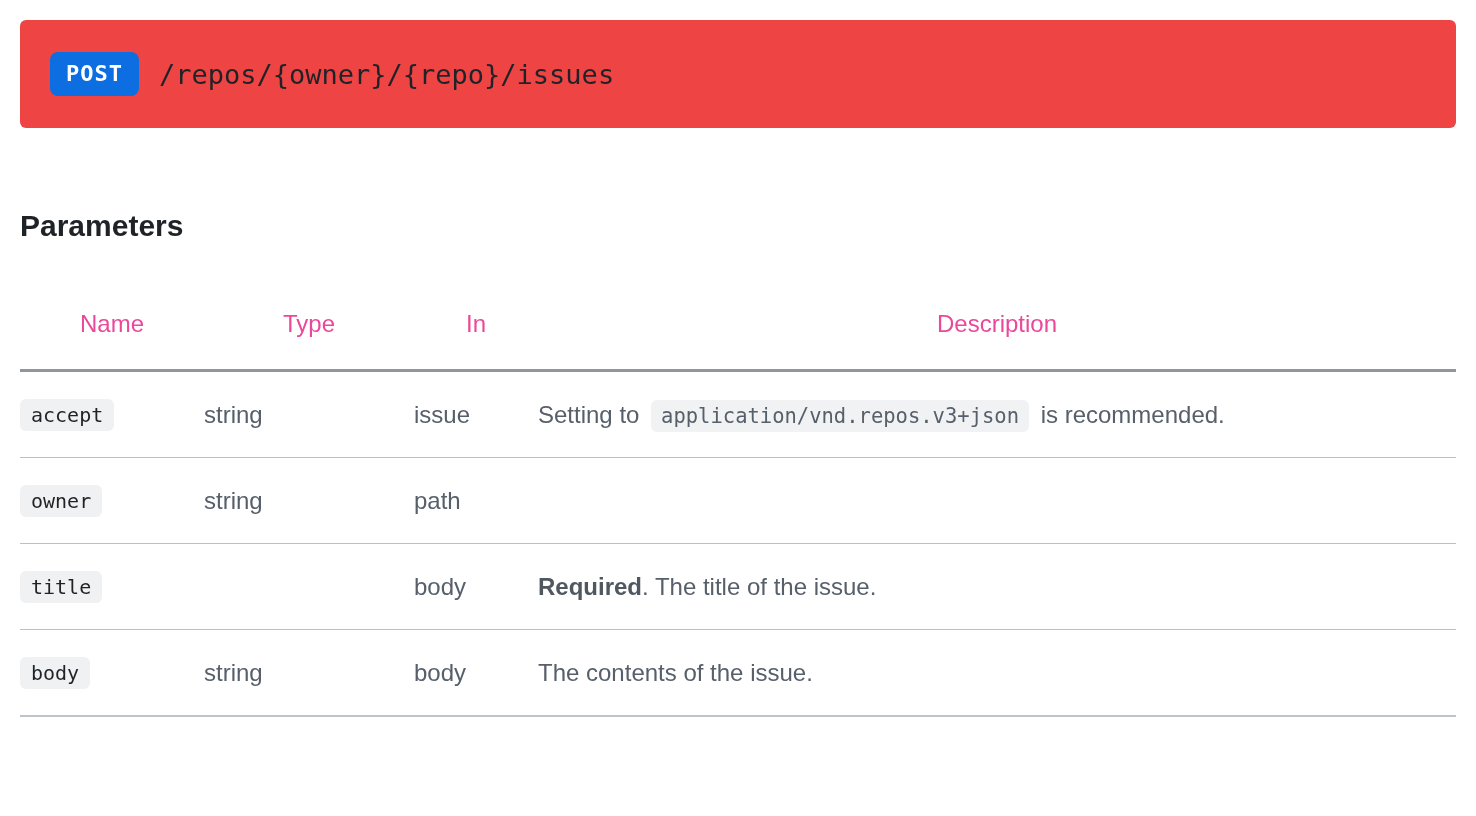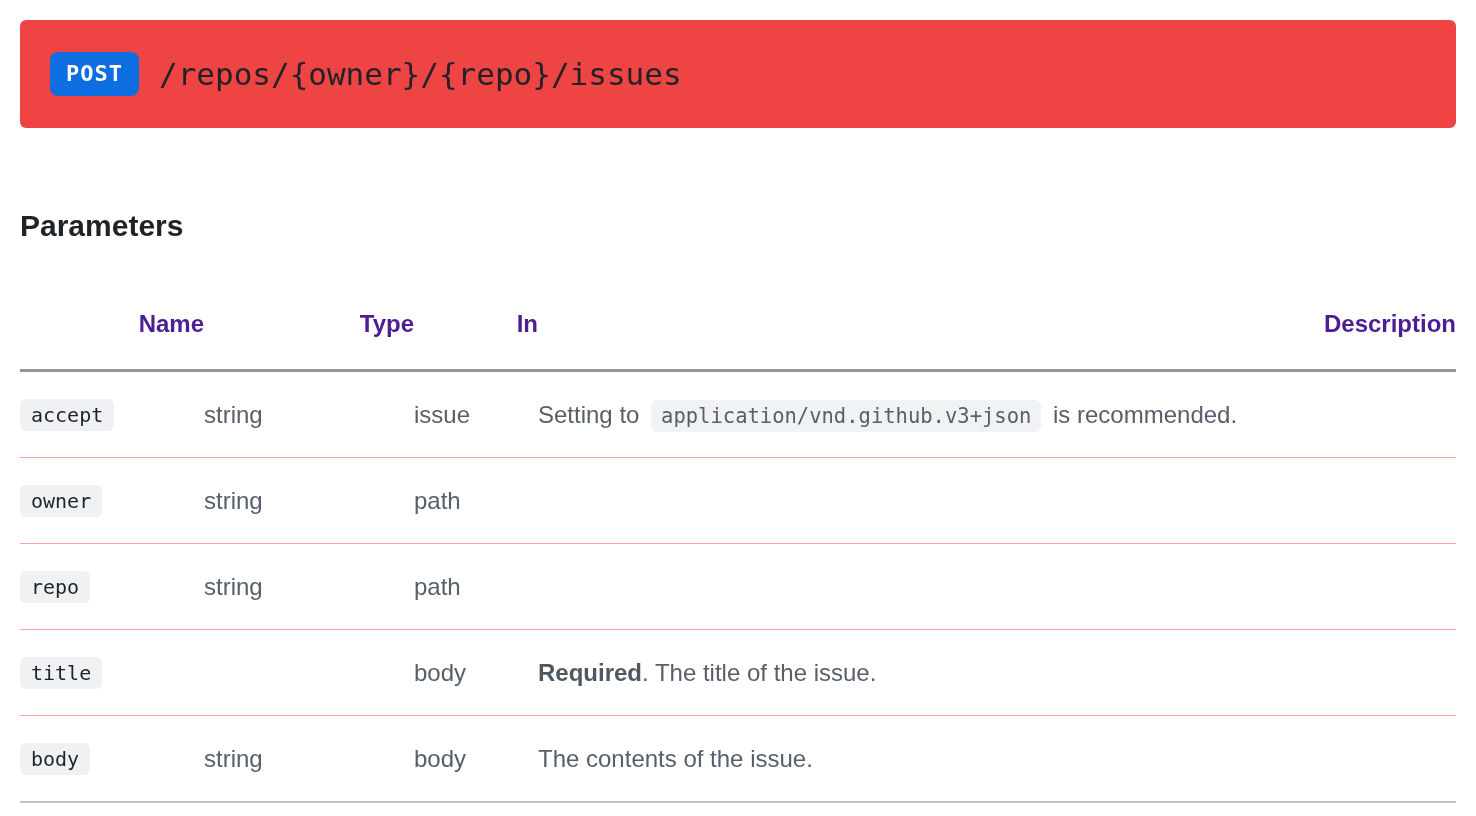--- a/index.html
+++ b/index.html
@@ -31,21 +31,21 @@
     line-height: 26px;
     color: #ffffff;
     background: #0d6ee2;
     padding: 9px 16px;
     border-radius: 8px;
     letter-spacing: 1px;
     display: inline-block;
   }
   .endpoint-path {
     font-family: "DejaVu Sans Mono", monospace;
-    font-size: 31px;
+    font-size: 27px;
     color: #1f2328;
     margin-left: 20px;
   }
 
   
   .section-title {
     margin: 82px 20px 0 20px;
     font-size: 30px;
     line-height: 32px;
     font-weight: 700;
@@ -57,25 +57,25 @@
     width: 1436px;
     margin: 41px 20px 0 20px;
     border-collapse: collapse;
     table-layout: fixed;
   }
   col.c-name { width: 184px; }
   col.c-type { width: 210px; }
   col.c-in   { width: 124px; }
 
   th {
-    text-align: right;
-    font-weight: 700;
+    text-align: center;
+    font-weight: 400;
     font-size: 24px;
     line-height: 30px;
-    color: #4c1d95;
+    color: #ec4899;
     padding: 26px 0 30px 0;
     border-bottom: 3px solid #8f969c;
   }
   td {
     font-size: 24px;
     line-height: 32px;
     color: #57606a;
     padding: 26px 0;
     border-bottom: 1px solid #fca5a5;
     vertical-align: middle;
@@ -131,40 +131,32 @@
         <th>Description</th>
       </tr>
     </thead>
     <tbody id="params-tbody">
   <tr>
     <td>
       <code class="param-chip">accept</code>
     </td>
     <td>string</td>
     <td>issue</td>
-    <td><span>Setting to </span><code class="inline-code">application/vnd.github.v3+json</code><span> is recommended.</span></td>
+    <td><span>Setting to </span><code class="inline-code">application/vnd.repos.v3+json</code><span> is recommended.</span></td>
   </tr>
 
   <tr>
     <td>
       <code class="param-chip">owner</code>
     </td>
     <td>string</td>
     <td>path</td>
     <td></td>
   </tr>
 
-  <tr>
-    <td>
-      <code class="param-chip">repo</code>
-    </td>
-    <td>string</td>
-    <td>path</td>
-    <td></td>
-  </tr>
 
   <tr>
     <td>
       <code class="param-chip">title</code>
     </td>
     <td></td>
     <td>body</td>
     <td><strong class="required">Required</strong><span>. The title of the issue.</span></td>
   </tr>
 

